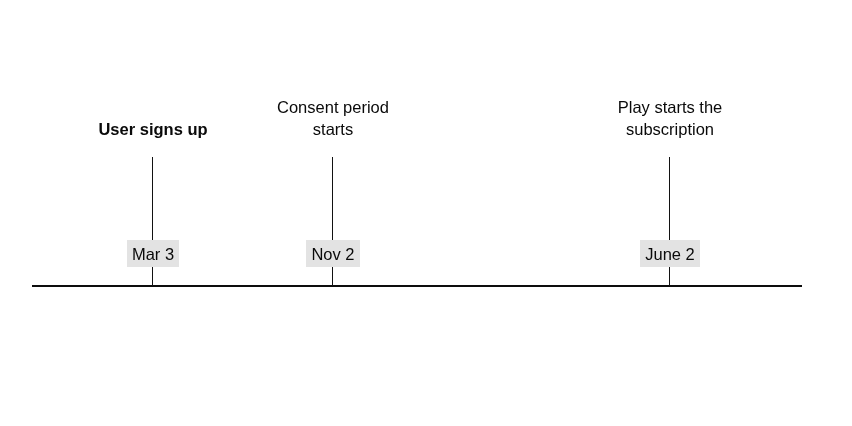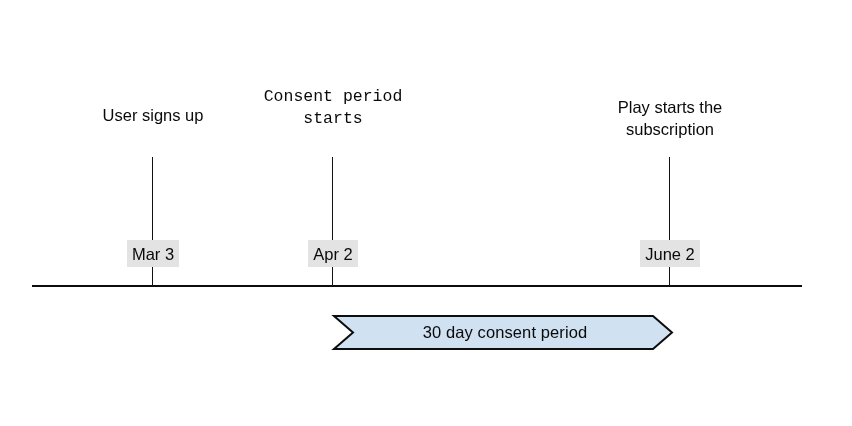--- a/index.html
+++ b/index.html
@@ -74,22 +74,22 @@
     line-height: 22px;
     padding: 3px 5px 2px 5px;
     text-align: right;
   }
 
   
   #marker-0 { left: 153px; }
   #marker-1 { left: 333px; }
   #marker-2 { left: 670px; }
 
-  #marker-0 .marker-caption { top: 104px; }
-  #marker-1 .marker-caption { top: 86px; font-family: Liberation Mono, monospace; }
+  #marker-0 .marker-caption { top: 118px; font-weight: bold; }
+  #marker-1 .marker-caption { top: 96px; }
   #marker-2 .marker-caption { top: 96px; }
 
   .marker-date-wrap { top: 240px; }
 
   
   .period-banner {
     position: absolute;
     left: 333px;
     top: 315px;
     width: 340px;
@@ -130,33 +130,27 @@
     <div class="marker-date-wrap">
       <span class="marker-date">Mar 3</span>
     </div>
   </div>
 
   <div class="marker" id="marker-1">
     <div class="marker-caption">Consent period
 starts</div>
     <div class="marker-tick"></div>
     <div class="marker-date-wrap">
-      <span class="marker-date">Apr 2</span>
+      <span class="marker-date">Nov 2</span>
     </div>
   </div>
 
   <div class="marker" id="marker-2">
     <div class="marker-caption">Play starts the
 subscription</div>
     <div class="marker-tick"></div>
     <div class="marker-date-wrap">
       <span class="marker-date">June 2</span>
     </div>
   </div>
 
-  <div class="period-banner">
-    <svg viewBox="0 0 340 35" preserveAspectRatio="none">
-      <polygon points="1,1 320,1 339,17.5 320,34 1,34 20,17.5" fill="#d0e1f2" stroke="#0d0d0d" stroke-width="2" stroke-linejoin="miter"></polygon>
-    </svg>
-    <div class="period-banner-label">30 day consent period</div>
-  </div>
 
 </div>
 
 </body></html>

